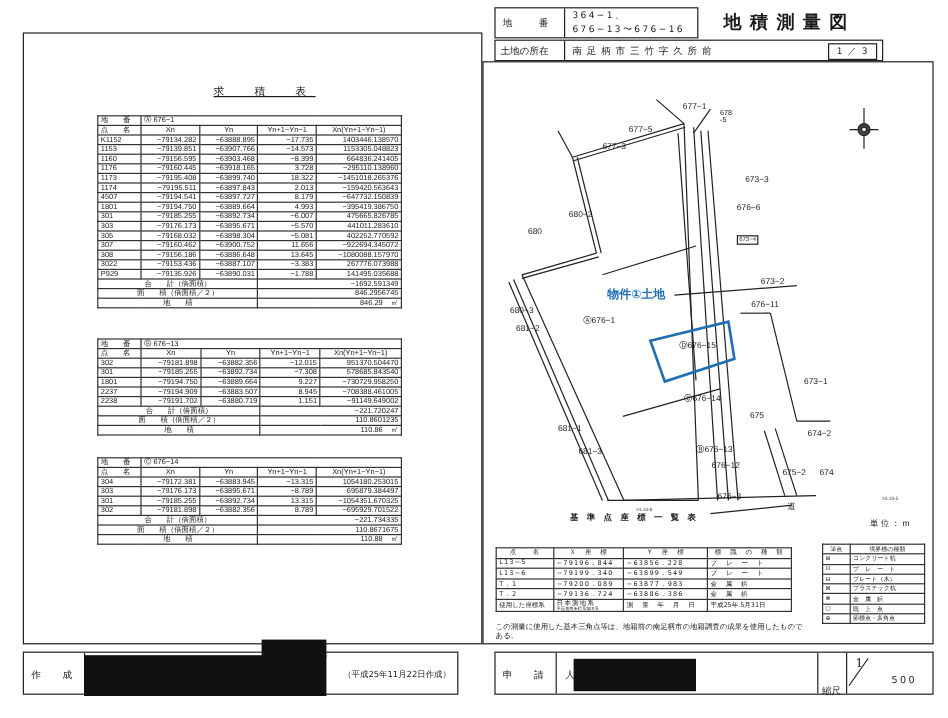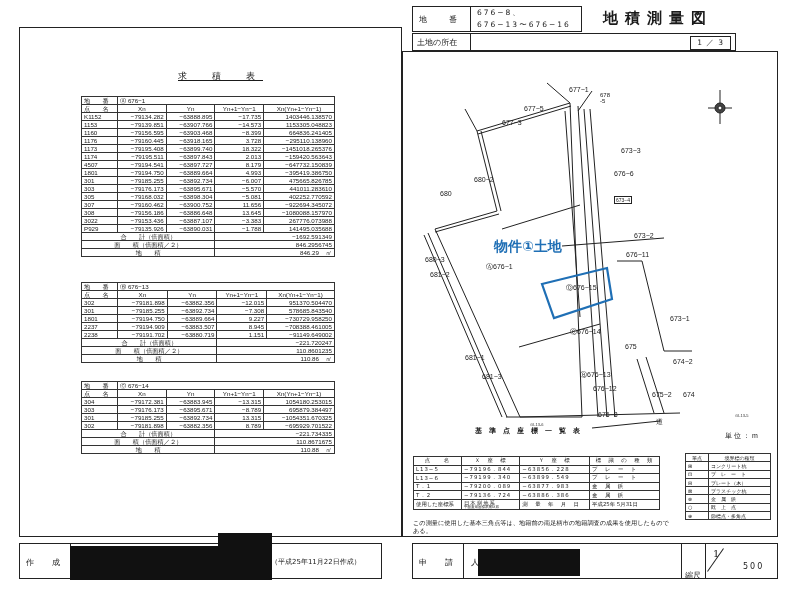--- a/index.html
+++ b/index.html
@@ -23,27 +23,28 @@
   .map-label { position: absolute; font-family: "Liberation Sans", sans-serif; font-size: 7px; white-space: nowrap; }
   .map-small { position: absolute; font-family: "Liberation Sans", sans-serif; font-size: 4px; white-space: nowrap; color: #333; }
   .redact { background: #111; position: absolute; }
   .footer-label { font-size: 8px; letter-spacing: 5px; }
 </style>
 </head>
 <body>
 
 <div class="abs hdr-box" style="left:412px; top:6px; width:170px; height:26px;">
   <div class="hdr-cell" style="left:0; top:0; width:58px; height:24px; border-right:1px solid #222; padding-left:6px;">地　　番</div>
-  <div class="abs" style="left:64px; top:1px; font-size:7.5px; letter-spacing:2px;">676−8、</div>
+  <div class="abs" style="left:64px; top:1px; font-size:7.5px; letter-spacing:2px;">364−1、</div>
   <div class="abs" style="left:64px; top:13px; font-size:7.5px; letter-spacing:2px;">676−13〜676−16</div>
 </div>
 <div class="abs doc-title" style="left:603px; top:9px;">地積測量図</div>
 
 <div class="abs hdr-box" style="left:412px; top:33px; width:324px; height:18px;">
   <div class="hdr-cell" style="left:0; top:0; width:58px; height:16px; border-right:1px solid #222; padding-left:4px; letter-spacing:0;">土地の所在</div>
+  <div class="hdr-cell" style="left:64px; top:0; height:16px; letter-spacing:4px;">南足柄市三竹字久所前</div>
   <div class="abs" style="right:4px; top:2px; border:1px solid #222; font-size:7.5px; padding:1px 6px; letter-spacing:1px;">1 ／ 3</div>
 </div>
 
 <div class="abs frame" style="left:19px; top:27px; width:383px; height:510px;"></div>
 <div class="abs frame" style="left:402px; top:51px; width:376px; height:486px;"></div>
 
 <div class="abs calc-title" style="left:178px; top:70px;">求　積　表</div>
 
 <table class="calc abs" style="left:81px; top:96px; width:254px;">
   <tbody>
@@ -357,21 +358,21 @@
   <polygon points="140,233 205,217 210,248 152,267" fill="none" stroke="#1f6fb5" stroke-width="2.2"></polygon>
 
   <g transform="translate(318,57)" stroke="#222" fill="#222">
     <line x1="0" y1="-18" x2="0" y2="16" stroke-width="1"></line>
     <line x1="-12" y1="0" x2="12" y2="0" stroke-width="1"></line>
     <circle cx="0" cy="0" r="5" fill="#444"></circle>
     <circle cx="0" cy="0" r="2" fill="#fff"></circle>
   </g>
 </svg>
 
-<div class="map-label" style="left:494px; top:238px; font-size:14px; color:#1f6fb5; font-family:'DejaVu Sans',sans-serif; font-weight:bold;">物件①土地</div>
+<div class="map-label" style="left:506px; top:238px; font-size:10px; color:#1f6fb5; font-family:'DejaVu Sans',sans-serif; font-weight:bold;">物件①土地</div>
 <div class="map-label" style="left:486px; top:262px;">Ⓐ676−1</div>
 <div class="map-label" style="left:580px; top:370px;">Ⓑ676−13</div>
 <div class="map-label" style="left:570px; top:327px;">Ⓒ676−14</div>
 <div class="map-label" style="left:566px; top:283px;">Ⓓ676−15</div>
 
 <div class="map-label" style="left:569px; top:86px;">677−1</div>
 <div class="map-label" style="left:600px; top:92px; font-size:6px;">678<br>-5</div>
 <div class="map-label" style="left:524px; top:105px;">677−5</div>
 <div class="map-label" style="left:502px; top:119px;">677−3</div>
 <div class="map-label" style="left:621px; top:147px;">673−3</div>
@@ -482,21 +483,21 @@
       <tr>
         <td>⊕</td>
         <td>節標点・多角点</td>
       </tr>
     </tbody>
 </table>
 
 <div class="abs" style="left:19px; top:543px; width:363px; height:36px; border:1.5px solid #222;">
   <div class="abs footer-label" style="left:6px; top:13px;">作　成　者</div>
   <div class="abs" style="left:50px; top:0; width:1px; height:34px; background:#222;"></div>
-  <div class="abs" style="left:251px; top:13px; font-size:7px;">（平成25年11月22日作成）</div>
+  <div class="abs" style="left:266px; top:13px; font-size:7px;">（平成25年11月22日作成）</div>
 </div>
 <div class="redact" style="left:70px; top:546px; width:202px; height:34px;"></div>
 <div class="redact" style="left:218px; top:533px; width:54px; height:15px;"></div>
 
 <div class="abs" style="left:412px; top:543px; width:366px; height:36px; border:1.5px solid #222;">
   <div class="abs footer-label" style="left:6px; top:13px;">申　請　人</div>
   <div class="abs" style="left:50px; top:0; width:1px; height:34px; background:#222;"></div>
   <div class="abs" style="left:268px; top:0; width:1px; height:34px; background:#222;"></div>
   <div class="abs" style="left:272px; top:13px; font-size:8px;margin-top:13px;">縮尺</div>
   <div class="abs" style="left:292px; top:0; width:1px; height:34px; background:#222;"></div>

